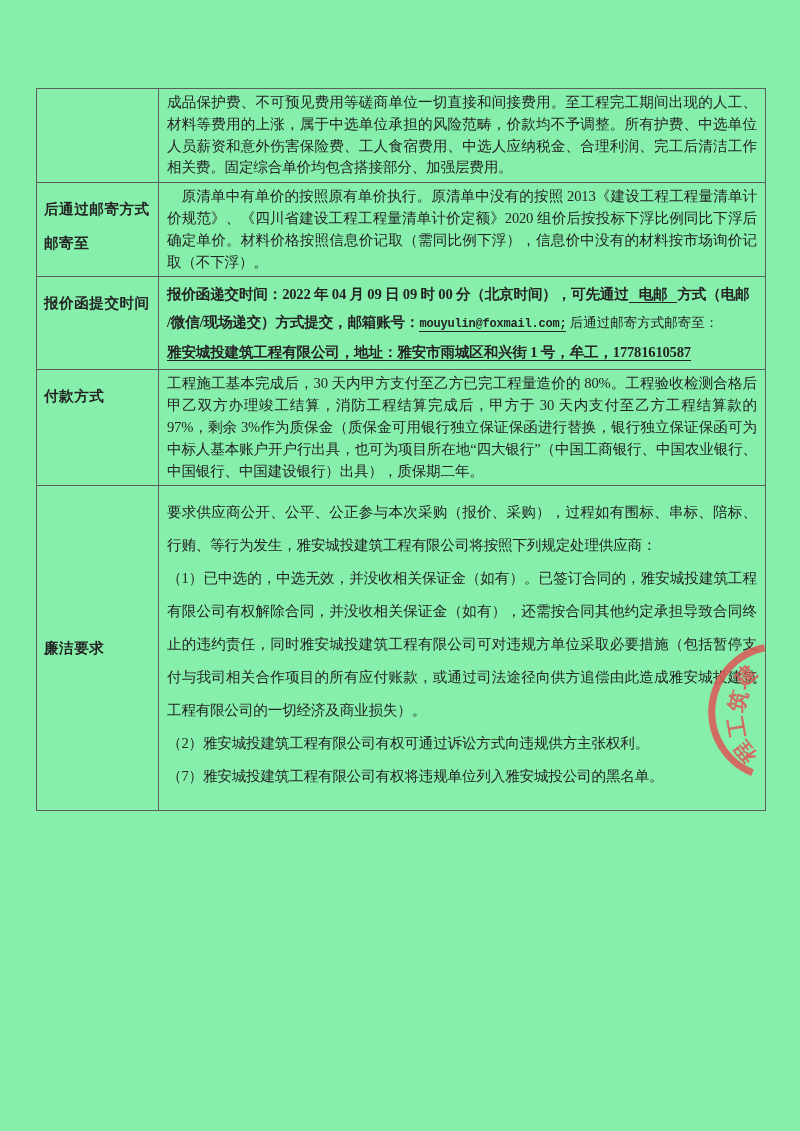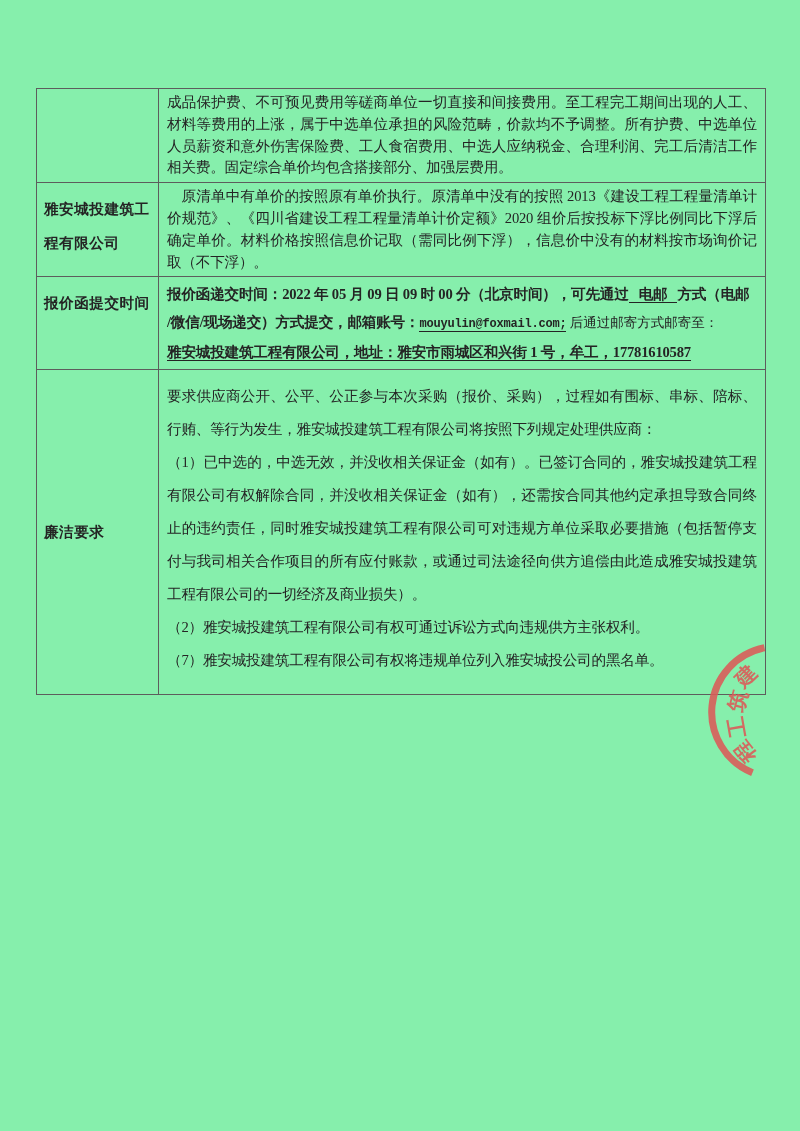--- a/index.html
+++ b/index.html
@@ -88,35 +88,41 @@
 
     <tbody>
         <tr>
       <td class="lbl"></td>
       <td class="cnt lh22">
         <p>成品保护费、不可预见费用等磋商单位一切直接和间接费用。至工程完工期间出现的人工、材料等费用的上涨，属于中选单位承担的风险范畴，价款均不予调整。所有护费、中选单位人员薪资和意外伤害保险费、工人食宿费用、中选人应纳税金、合理利润、完工后清洁工作相关费。固定综合单价均包含搭接部分、加强层费用。</p>
       </td>
     </tr>
 
     <tr>
-      <td class="lbl">雅安城投建筑工程有限公司</td>
+      <td class="lbl">后通过邮寄方式邮寄至</td>
       <td class="cnt lh22 indent1">
         <p>原清单中有单价的按照原有单价执行。原清单中没有的按照 2013《建设工程工程量清单计价规范》、《四川省建设工程工程量清单计价定额》2020 组价后按投标下浮比例同比下浮后确定单价。材料价格按照信息价记取（需同比例下浮），信息价中没有的材料按市场询价记取（不下浮）。</p>
       </td>
     </tr>
 
     <tr>
       <td class="lbl">报价函提交时间</td>
       <td class="cnt r3">
-        <div class="line"><span>报价函递交时间：2022 年 05 月 09 日 09 时 00 分（北京时间），可先通过</span><span class="u-blank">电邮</span><span>方式（电邮</span></div>
+        <div class="line"><span>报价函递交时间：2022 年 04 月 09 日 09 时 00 分（北京时间），可先通过</span><span class="u-blank">电邮</span><span>方式（电邮</span></div>
         <div class="line"><span>/微信/现场递交）方式提交，邮箱账号：</span><span class="email">mouyulin@foxmail.com;</span><span class="small-reg"> 后通过邮寄方式邮寄至：</span></div>
         <div class="line"><span class="u-line">雅安城投建筑工程有限公司，地址：雅安市雨城区和兴街 1 号，牟工，17781610587</span></div>
       </td>
     </tr>
 
+    <tr>
+      <td class="lbl">付款方式</td>
+      <td class="cnt lh22">
+        <p>工程施工基本完成后，30 天内甲方支付至乙方已完工程量造价的 80%。工程验收检测合格后甲乙双方办理竣工结算，消防工程结算完成后，甲方于 30 天内支付至乙方工程结算款的 97%，剩余 3%作为质保金（质保金可用银行独立保证保函进行替换，银行独立保证保函可为中标人基本账户开户行出具，也可为项目所在地“四大银行”（中国工商银行、中国农业银行、中国银行、中国建设银行）出具），质保期二年。</p>
+      </td>
+    </tr>
 
     <tr>
       <td class="lbl mid">廉洁要求</td>
       <td class="cnt r5" style="height:311px;margin-left:40px;">
         <p>要求供应商公开、公平、公正参与本次采购（报价、采购），过程如有围标、串标、陪标、行贿、等行为发生，雅安城投建筑工程有限公司将按照下列规定处理供应商：</p>
         <p>（1）已中选的，中选无效，并没收相关保证金（如有）。已签订合同的，雅安城投建筑工程有限公司有权解除合同，并没收相关保证金（如有），还需按合同其他约定承担导致合同终止的违约责任，同时雅安城投建筑工程有限公司可对违规方单位采取必要措施（包括暂停支付与我司相关合作项目的所有应付账款，或通过司法途径向供方追偿由此造成雅安城投建筑工程有限公司的一切经济及商业损失）。</p>
         <p>（2）雅安城投建筑工程有限公司有权可通过诉讼方式向违规供方主张权利。</p>
         <p>（7）雅安城投建筑工程有限公司有权将违规单位列入雅安城投公司的黑名单。</p>
       </td>
     </tr>

